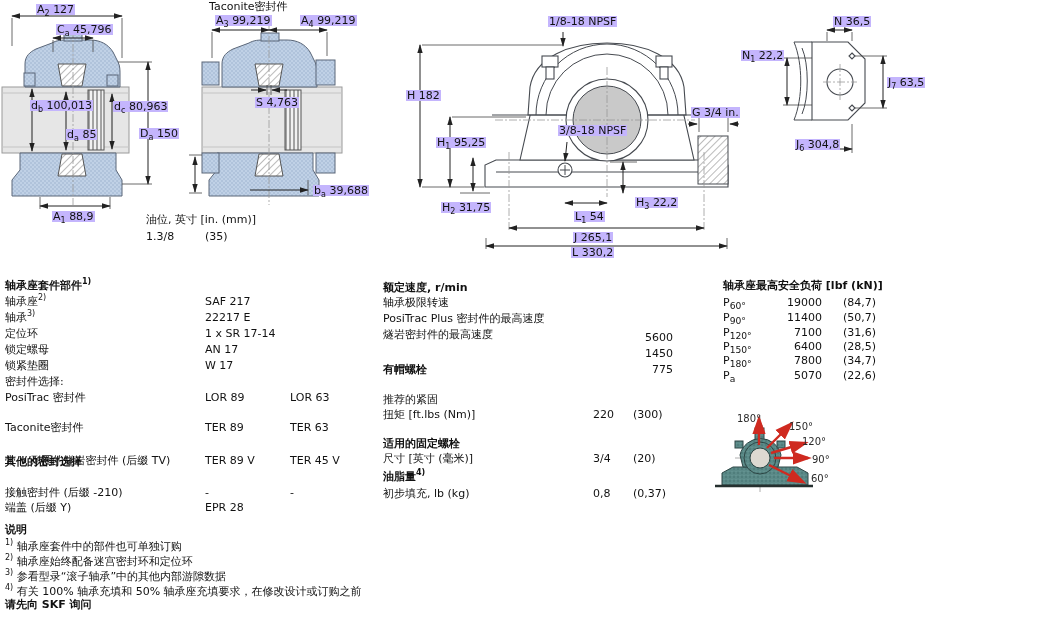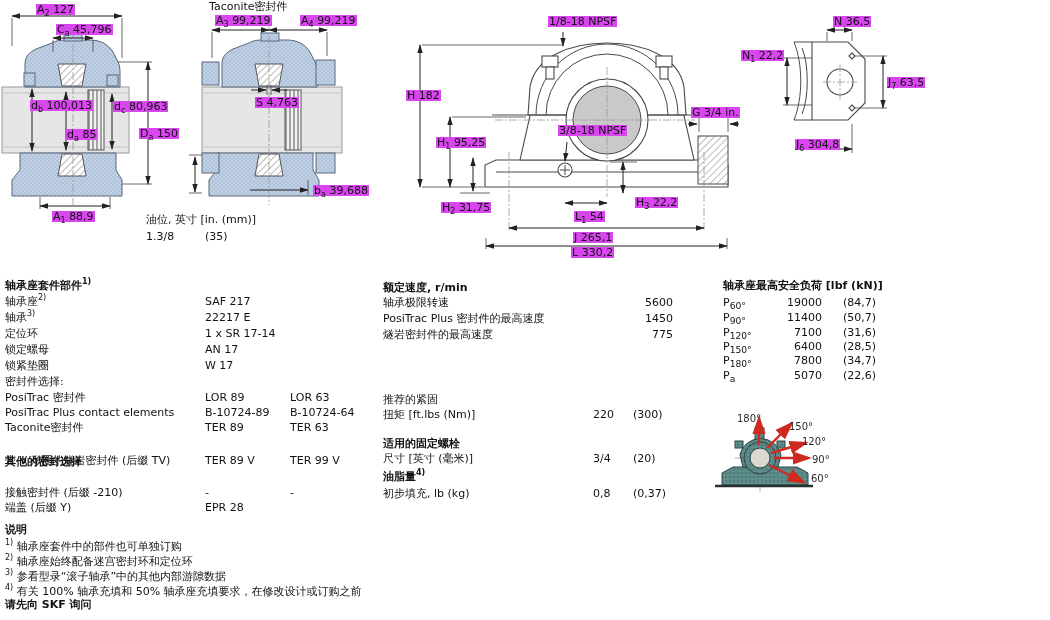--- a/index.html
+++ b/index.html
@@ -1,31 +1,31 @@
 <!DOCTYPE html>
 <html><head>
 <meta charset="utf-8">
 <style>
   html,body{margin:0;padding:0;background:#fff;}
   #page{position:relative;width:1050px;height:620px;background:#fff;overflow:hidden;
         font-family:"DejaVu Sans","Liberation Sans",sans-serif;font-size:11px;color:#111;}
   .drw{position:absolute;}
-  .dim{position:absolute;white-space:nowrap;background:#d946ef;line-height:11px;font-size:11px;padding:0 1px;}
+  .dim{position:absolute;white-space:nowrap;background:#c4b5fd;line-height:11px;font-size:11px;padding:0 1px;}
   .dim.nobg{background:transparent;}
   .dim sub{font-size:8px;line-height:0;}
   sup{font-size:8px;line-height:0;}
   .bold{font-weight:bold;}
   .tbl{position:absolute;}
   .trow{position:absolute;white-space:nowrap;line-height:13px;height:14px;left:0;right:0;}
   .tl{position:absolute;left:0;text-align:right;}
   .tv1{position:absolute;left:200px;}
   .tv2{position:absolute;left:285px;}
   .mv1{position:absolute;left:210px;}
   .mv2{position:absolute;left:250px;}
-  .mvr{position:absolute;left:215px;width:75px;text-align:right;}
+  .mvr{position:absolute;left:215px;width:75px;text-align:right;margin-top:35px;}
   .lv1{position:absolute;left:52px;width:47px;text-align:right;}
   .lv2{position:absolute;left:120px;}
   .ang{position:absolute;font-size:10px;color:#2b2b2b;white-space:nowrap;line-height:10px;}
   svg .dl{stroke:#222;stroke-width:1;fill:none;marker-start:url(#ar);marker-end:url(#ar);}
   svg .de{stroke:#222;stroke-width:1;fill:none;marker-end:url(#ar);}
   svg .el{stroke:#444;stroke-width:0.8;fill:none;}
   svg .cl{stroke:#999;stroke-width:0.8;stroke-dasharray:8 2 2 2;fill:none;}
   svg .ol{fill:#fff;stroke:#464a50;stroke-width:1.1;}
   svg .bl{fill:url(#pdot);stroke:#5a6678;stroke-width:1;}
   svg .ln{stroke:#464a50;stroke-width:1;fill:none;}
@@ -278,37 +278,32 @@
         <span class="tv1">W 17</span>
       </div>
     <div class="trow" style="top:96px">
         <span class="tl">密封件选择:</span>
       </div>
     <div class="trow" style="top:112px">
         <span class="tl">PosiTrac 密封件</span>
         <span class="tv1">LOR 89</span>
         <span class="tv2">LOR 63</span>
       </div>
-    <div class="trow" style="top:127px">
-        <span class="tl">PosiTrac Plus contact elements</span>
-        <span class="tv1">B-10724-89</span>
-        <span class="tv2">B-10724-64</span>
-      </div>
     <div class="trow" style="top:142px">
         <span class="tl">Taconite密封件</span>
         <span class="tv1">TER 89</span>
         <span class="tv2">TER 63</span>
       </div>
     <div class="trow bold" style="top:176px">
         <span class="tl">其他的密封选择</span>
       </div>
     <div class="trow" style="top:175px">
         <span class="tl">带 V 形圈的燧岩密封件 (后缀 TV)</span>
         <span class="tv1">TER 89 V</span>
-        <span class="tv2">TER 99 V</span>
+        <span class="tv2">TER 45 V</span>
       </div>
     <div class="trow" style="top:207px">
         <span class="tl">接触密封件 (后缀 -210)</span>
         <span class="tv1">-</span>
         <span class="tv2">-</span>
       </div>
     <div class="trow" style="top:222px">
         <span class="tl">端盖 (后缀 Y)</span>
         <span class="tv1">EPR 28</span>
       </div>
@@ -323,20 +318,23 @@
         <span class="mvr">5600</span>
       </div>
     <div class="trow" style="top:31px">
         <span class="tl">PosiTrac Plus 密封件的最高速度</span>
         <span class="mvr">1450</span>
       </div>
     <div class="trow" style="top:47px">
         <span class="tl">燧岩密封件的最高速度</span>
         <span class="mvr">775</span>
       </div>
+    <div class="trow bold" style="top:82px">
+        <span class="tl">有帽螺栓</span>
+      </div>
     <div class="trow" style="top:112px">
         <span class="tl">推荐的紧固</span>
       </div>
     <div class="trow" style="top:127px">
         <span class="tl">扭矩 [ft.lbs (Nm)]</span>
         <span class="mv1">220</span>
         <span class="mv2">(300)</span>
       </div>
     <div class="trow bold" style="top:156px">
         <span class="tl">适用的固定螺栓</span>

